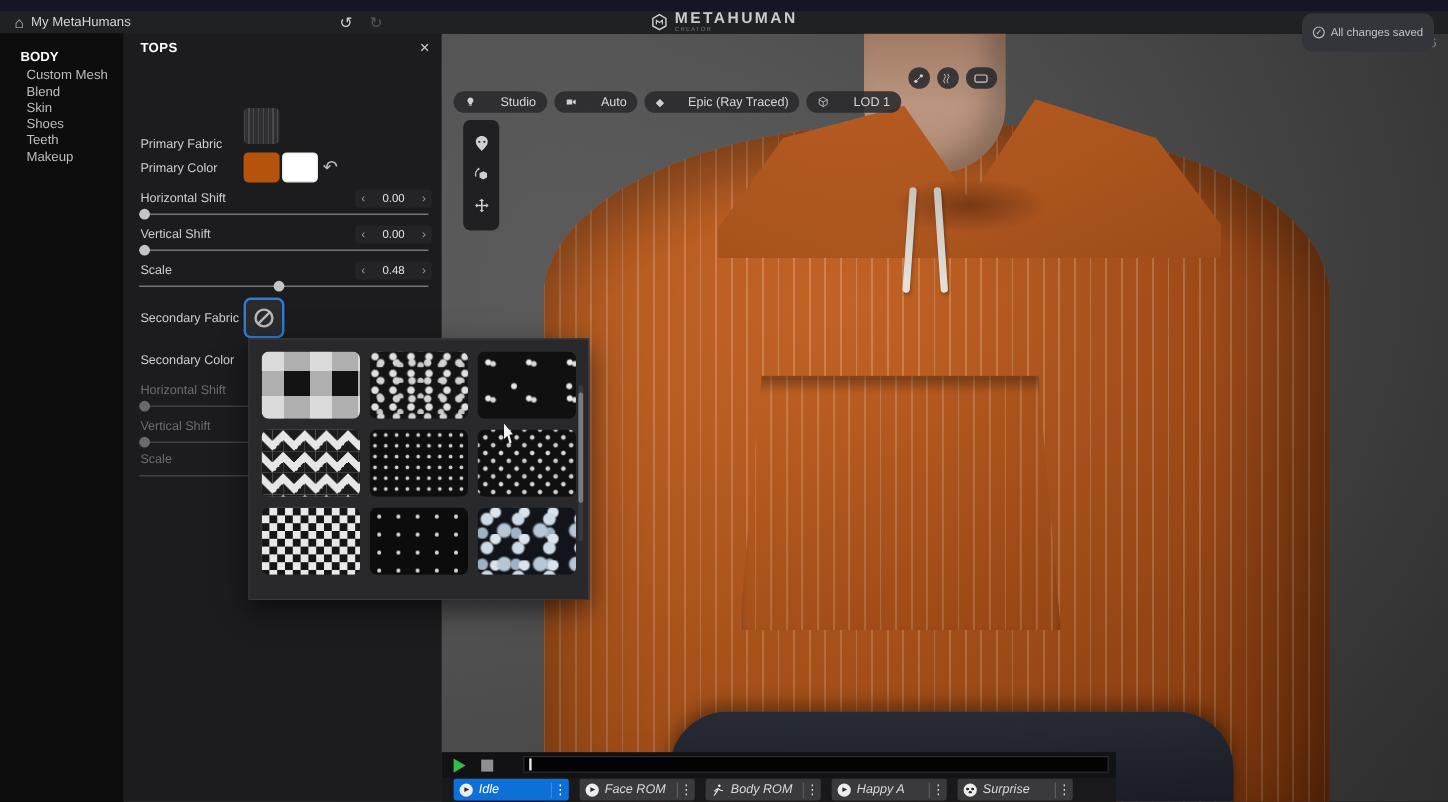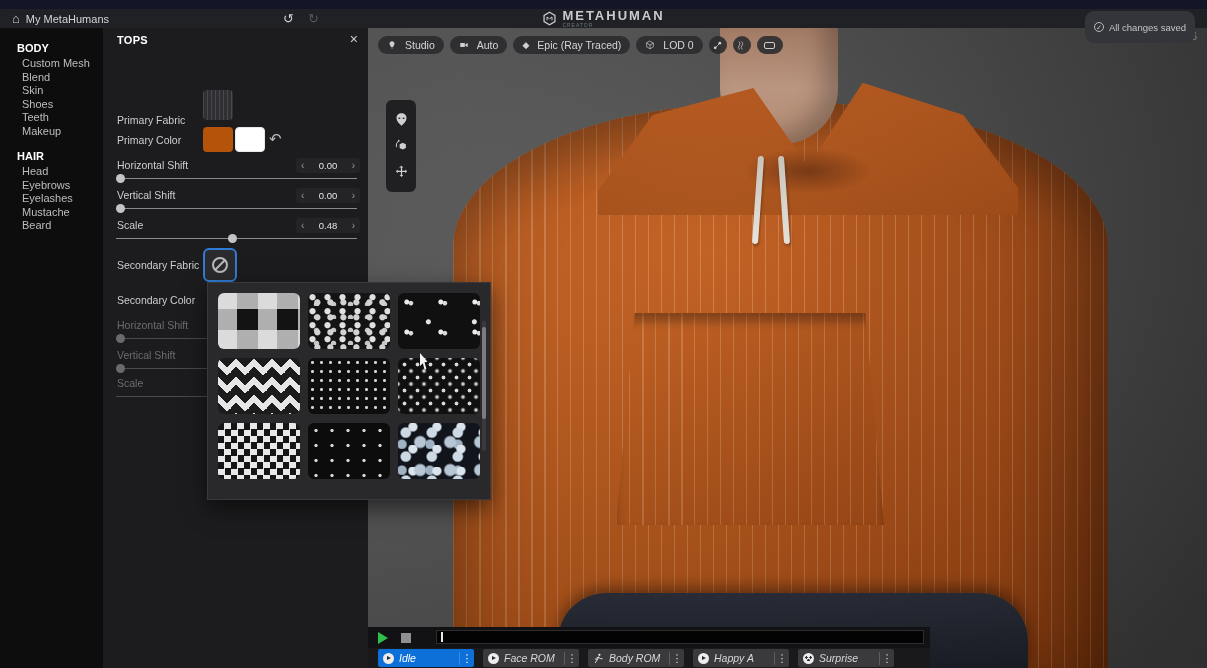--- a/index.html
+++ b/index.html
@@ -63,21 +63,21 @@
       linear-gradient(115deg,#c25b19,#a94a11);
     clip-path:polygon(7% 0, 93% 0, 100% 100%, 0 100%);
     box-shadow:inset 0 6px 8px rgba(0,0,0,0.3); border-top:3px solid rgba(70,28,4,0.45); }
   .jeans { position:absolute; left:455px; top:565px; width:470px; height:80px;
     background:linear-gradient(180deg,#2b2f3b,#1e212b); border-radius:48px 48px 0 0;
     box-shadow:0 -6px 14px rgba(0,0,0,0.4); }
 
   
   #vp-toolbar { position:absolute; left:275px; top:8px; display:flex; gap:6px; align-items:center; z-index:6; }
   .pill { height:18px; background:rgba(42,42,46,0.88); border-radius:9px; color:#d6d6d8; font-size:10.5px;
-    display:flex; align-items:center; gap:8px; padding:0 9px; }
+    display:flex; align-items:center; gap:20px; padding:0 9px;margin-top:40px; }
   .pill svg { width:10px; height:10px; }
   .pill .gem { font-size:9px; color:#cfcfd2; }
   .round-btn { width:18px; height:18px; border-radius:50%; background:rgba(42,42,46,0.88);
     display:flex; align-items:center; justify-content:center; }
   .round-btn svg { width:11px; height:11px; }
   .wide-btn { width:26px; height:18px; border-radius:9px; background:rgba(42,42,46,0.88);
     display:flex; align-items:center; justify-content:center; }
   .cam-rect { width:11px; height:7px; border:1.4px solid #cfcfd2; border-radius:2px; }
 
   
@@ -222,21 +222,21 @@
     </div>
     <div class="pill">
       <span class="gem">◆</span>
       <span>Epic (Ray Traced)</span>
     </div>
     <div class="pill">
       <svg viewBox="0 0 24 24">
           <path class="st" d="M12 3l8 4.5v9L12 21l-8-4.5v-9z"></path>
           <path class="st" d="M12 12v9M4 7.5l8 4.5 8-4.5"></path>
         </svg>
-      <span>LOD 0</span>
+      <span>LOD 1</span>
     </div>
     <div class="round-btn">
       <svg viewBox="0 0 24 24">
           <circle class="fl" cx="7" cy="17" r="3"></circle>
           <circle class="fl" cx="17" cy="7" r="3"></circle>
           <path class="st" d="M9 15 15 9"></path>
         </svg>
     </div>
     <div class="round-btn">
       <svg viewBox="0 0 24 24">
@@ -295,28 +295,20 @@
 <div id="sidebar">
   <div class="sb-section">
     <div class="sb-title">BODY</div>
     <div class="sb-item">Custom Mesh</div>
     <div class="sb-item">Blend</div>
     <div class="sb-item">Skin</div>
     <div class="sb-item">Shoes</div>
     <div class="sb-item">Teeth</div>
     <div class="sb-item">Makeup</div>
   </div>
-  <div class="sb-section">
-    <div class="sb-title">HAIR</div>
-    <div class="sb-item">Head</div>
-    <div class="sb-item">Eyebrows</div>
-    <div class="sb-item">Eyelashes</div>
-    <div class="sb-item">Mustache</div>
-    <div class="sb-item">Beard</div>
-  </div>
 </div>
 
 <div id="panel">
   <div id="panel-title">TOPS</div>
   <div id="panel-close">×</div>
 
   <span class="p-label" style="top:86px">Primary Fabric</span>
   <div class="fabric-swatch-mini"></div>
 
   <span class="p-label" style="top:106px">Primary Color</span>

